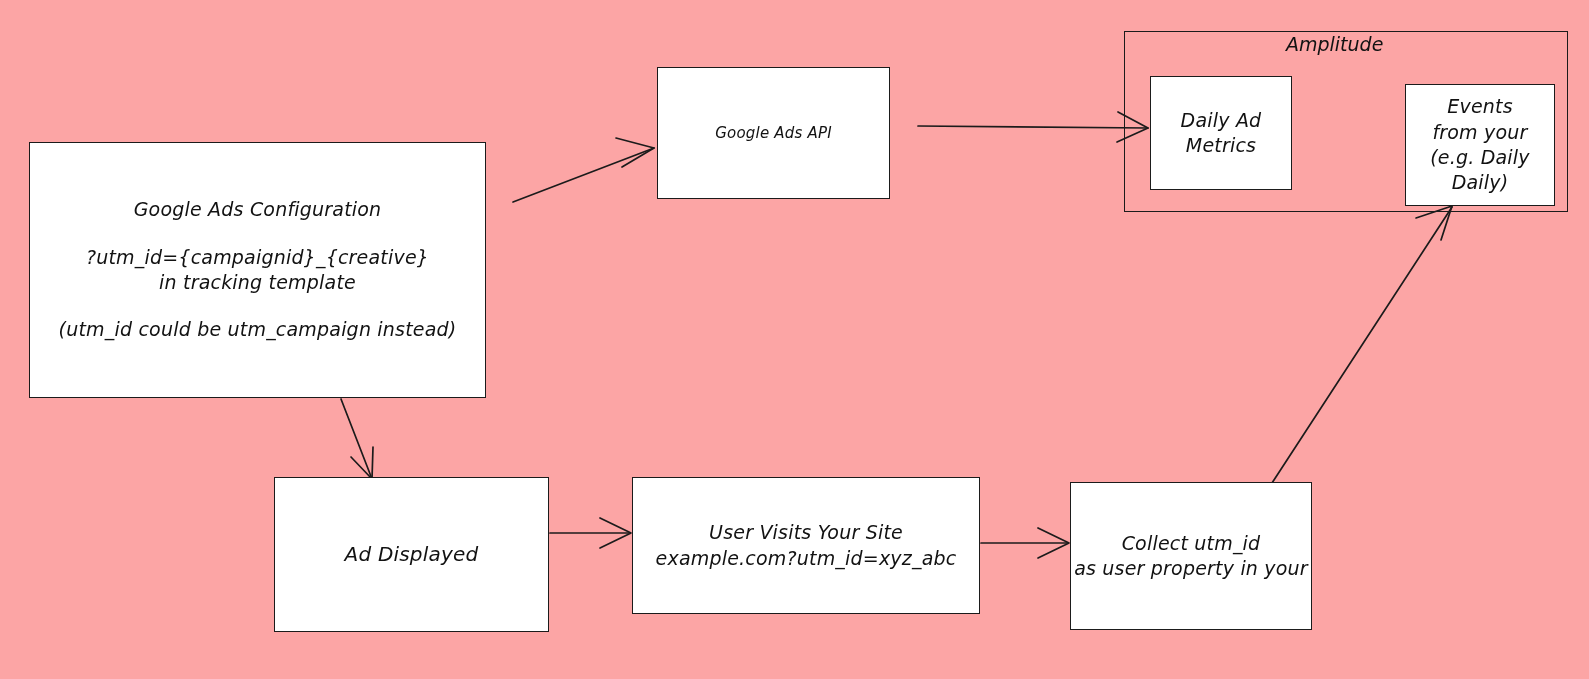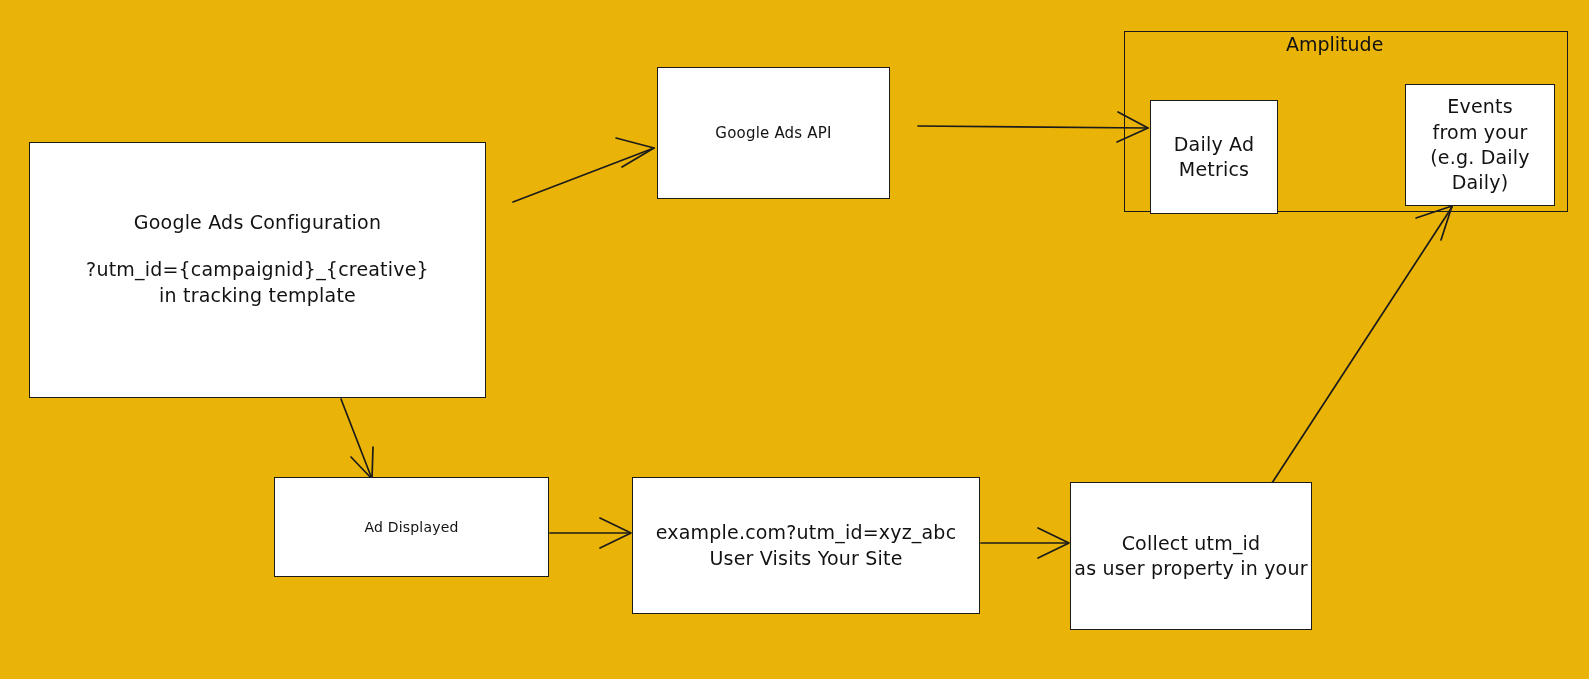--- a/index.html
+++ b/index.html
@@ -8,22 +8,23 @@
     padding: 0;
     background: #ffffff;
   }
   body {
     font-family: "DejaVu Sans", sans-serif;
   }
   #canvas {
     position: relative;
     width: 1589px;
     height: 679px;
-    background: #eab308;
+    background: #fca5a5;
     overflow: hidden;
+    font-style: italic;
   }
   #edges {
     position: absolute;
     top: 0;
     left: 0;
     width: 1589px;
     height: 679px;
     pointer-events: none;
   }
   .node {
@@ -65,36 +66,36 @@
   #node-google-ads-config {
     left: 29px;  top: 142px;  width: 457px;  height: 256px;
     font-size: 19px;
     padding: 10px 11px;
   }
   #node-google-ads-api {
     left: 657px; top: 67px;   width: 233px;  height: 132px;
     font-size: 15px;
   }
   #node-daily-ad-metrics {
-    left: 1150px; top: 100px;  width: 128px;  height: 114px;
+    left: 1150px; top: 76px;  width: 142px;  height: 114px;
     font-size: 19px;
   }
   #node-events-from-users {
     left: 1405px; top: 84px;  width: 150px;  height: 122px;
     font-size: 19px;
   }
   #group-amplitude {
     left: 1124px; top: 31px;  width: 444px;  height: 181px;
   }
   #title-amplitude {
     left: 1286px; top: 33px;
   }
   #node-ad-displayed {
-    left: 274px;  top: 477px; width: 275px;  height: 100px;
-    font-size: 14px;
+    left: 274px;  top: 477px; width: 275px;  height: 155px;
+    font-size: 20px;
   }
   #node-user-visits {
     left: 632px;  top: 477px; width: 348px;  height: 137px;
     font-size: 19px;
   }
   #node-collect-utm {
     left: 1070px; top: 482px; width: 242px;  height: 148px;
     font-size: 19px;
   }
 </style>
@@ -138,20 +139,21 @@
 
   <div class="group-box" id="group-amplitude"></div>
   <div class="group-title" id="title-amplitude">Amplitude</div>
 
   <div class="node" id="node-google-ads-config">
     <div class="line">Google Ads Configuration</div>
     <div class="gap"></div>
     <div class="line">?utm_id={campaignid}_{creative}</div>
     <div class="line">in tracking template</div>
     <div class="gap"></div>
+    <div class="line">(utm_id could be utm_campaign instead)</div>
   </div>
 
   <div class="node" id="node-google-ads-api">
     <div class="line">Google Ads API</div>
   </div>
 
   <div class="node" id="node-daily-ad-metrics">
     <div class="line">Daily Ad</div>
     <div class="line">Metrics</div>
   </div>
@@ -161,22 +163,22 @@
     <div class="line">from your</div>
     <div class="line">(e.g. Daily</div>
     <div class="line">Daily)</div>
   </div>
 
   <div class="node" id="node-ad-displayed">
     <div class="line">Ad Displayed</div>
   </div>
 
   <div class="node" id="node-user-visits">
+    <div class="line">User Visits Your Site</div>
     <div class="line">example.com?utm_id=xyz_abc</div>
-    <div class="line">User Visits Your Site</div>
   </div>
 
   <div class="node" id="node-collect-utm">
     <div class="line">Collect utm_id</div>
     <div class="line">as user property in your</div>
   </div>
 
 </div>
 
 </body></html>

